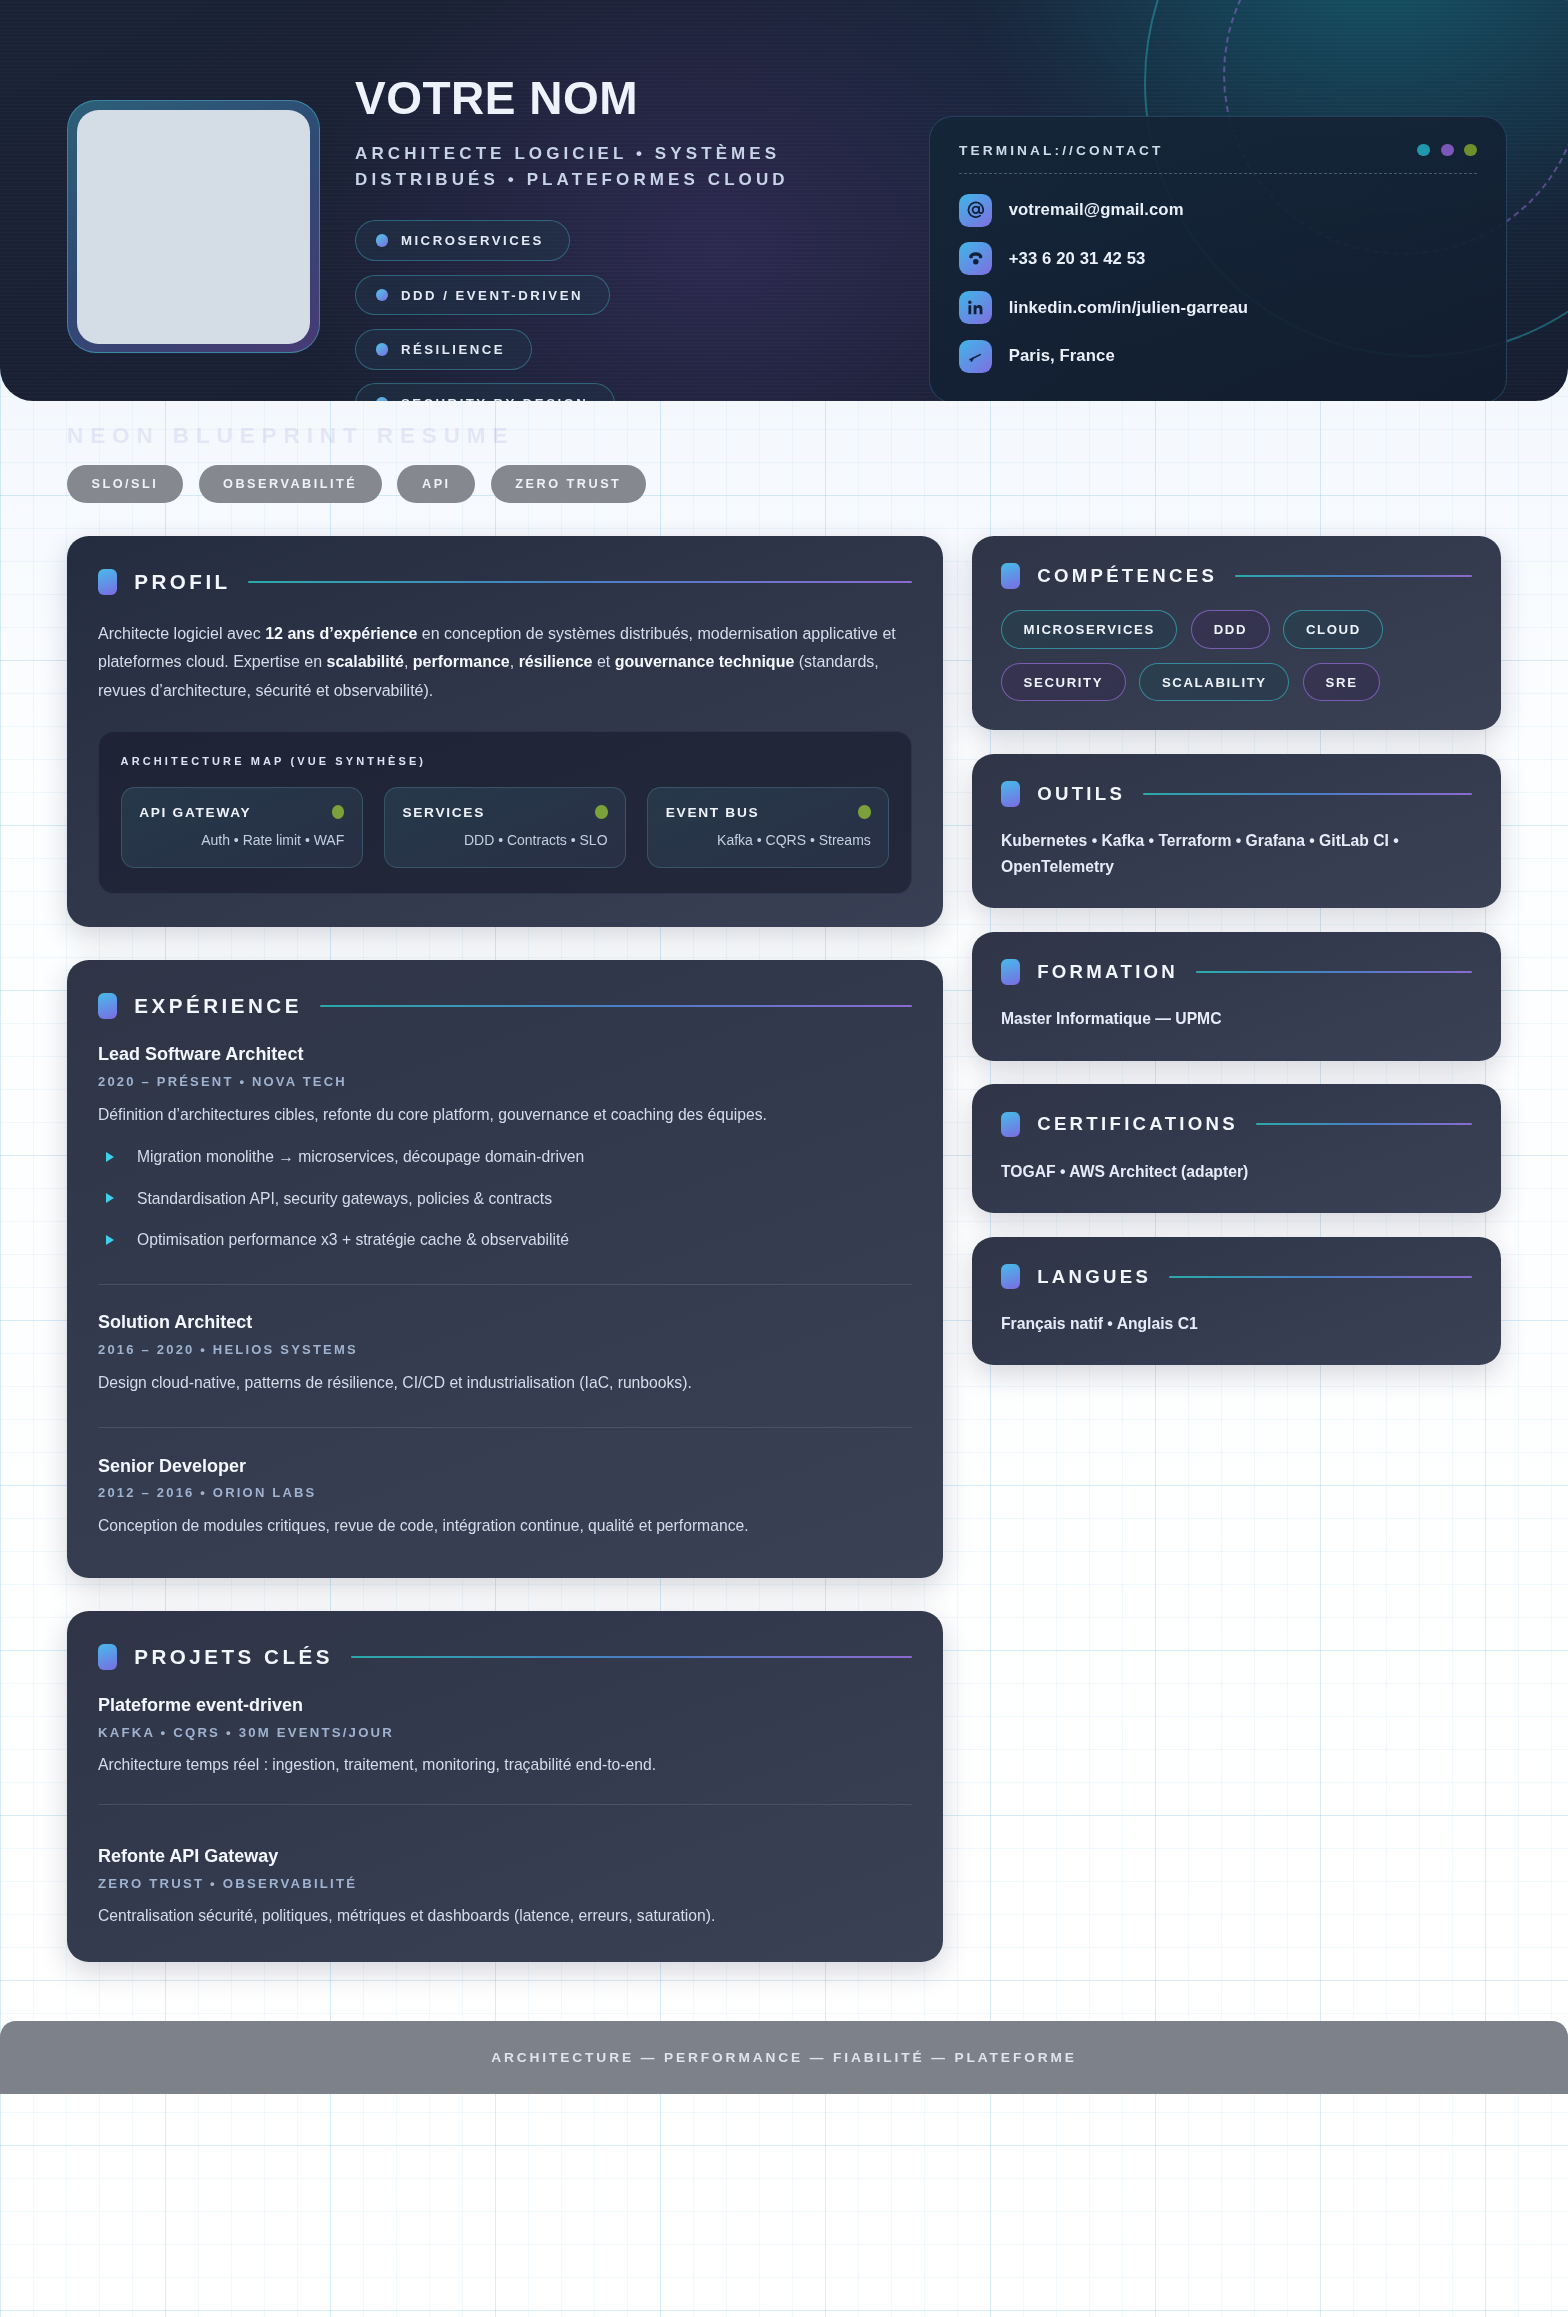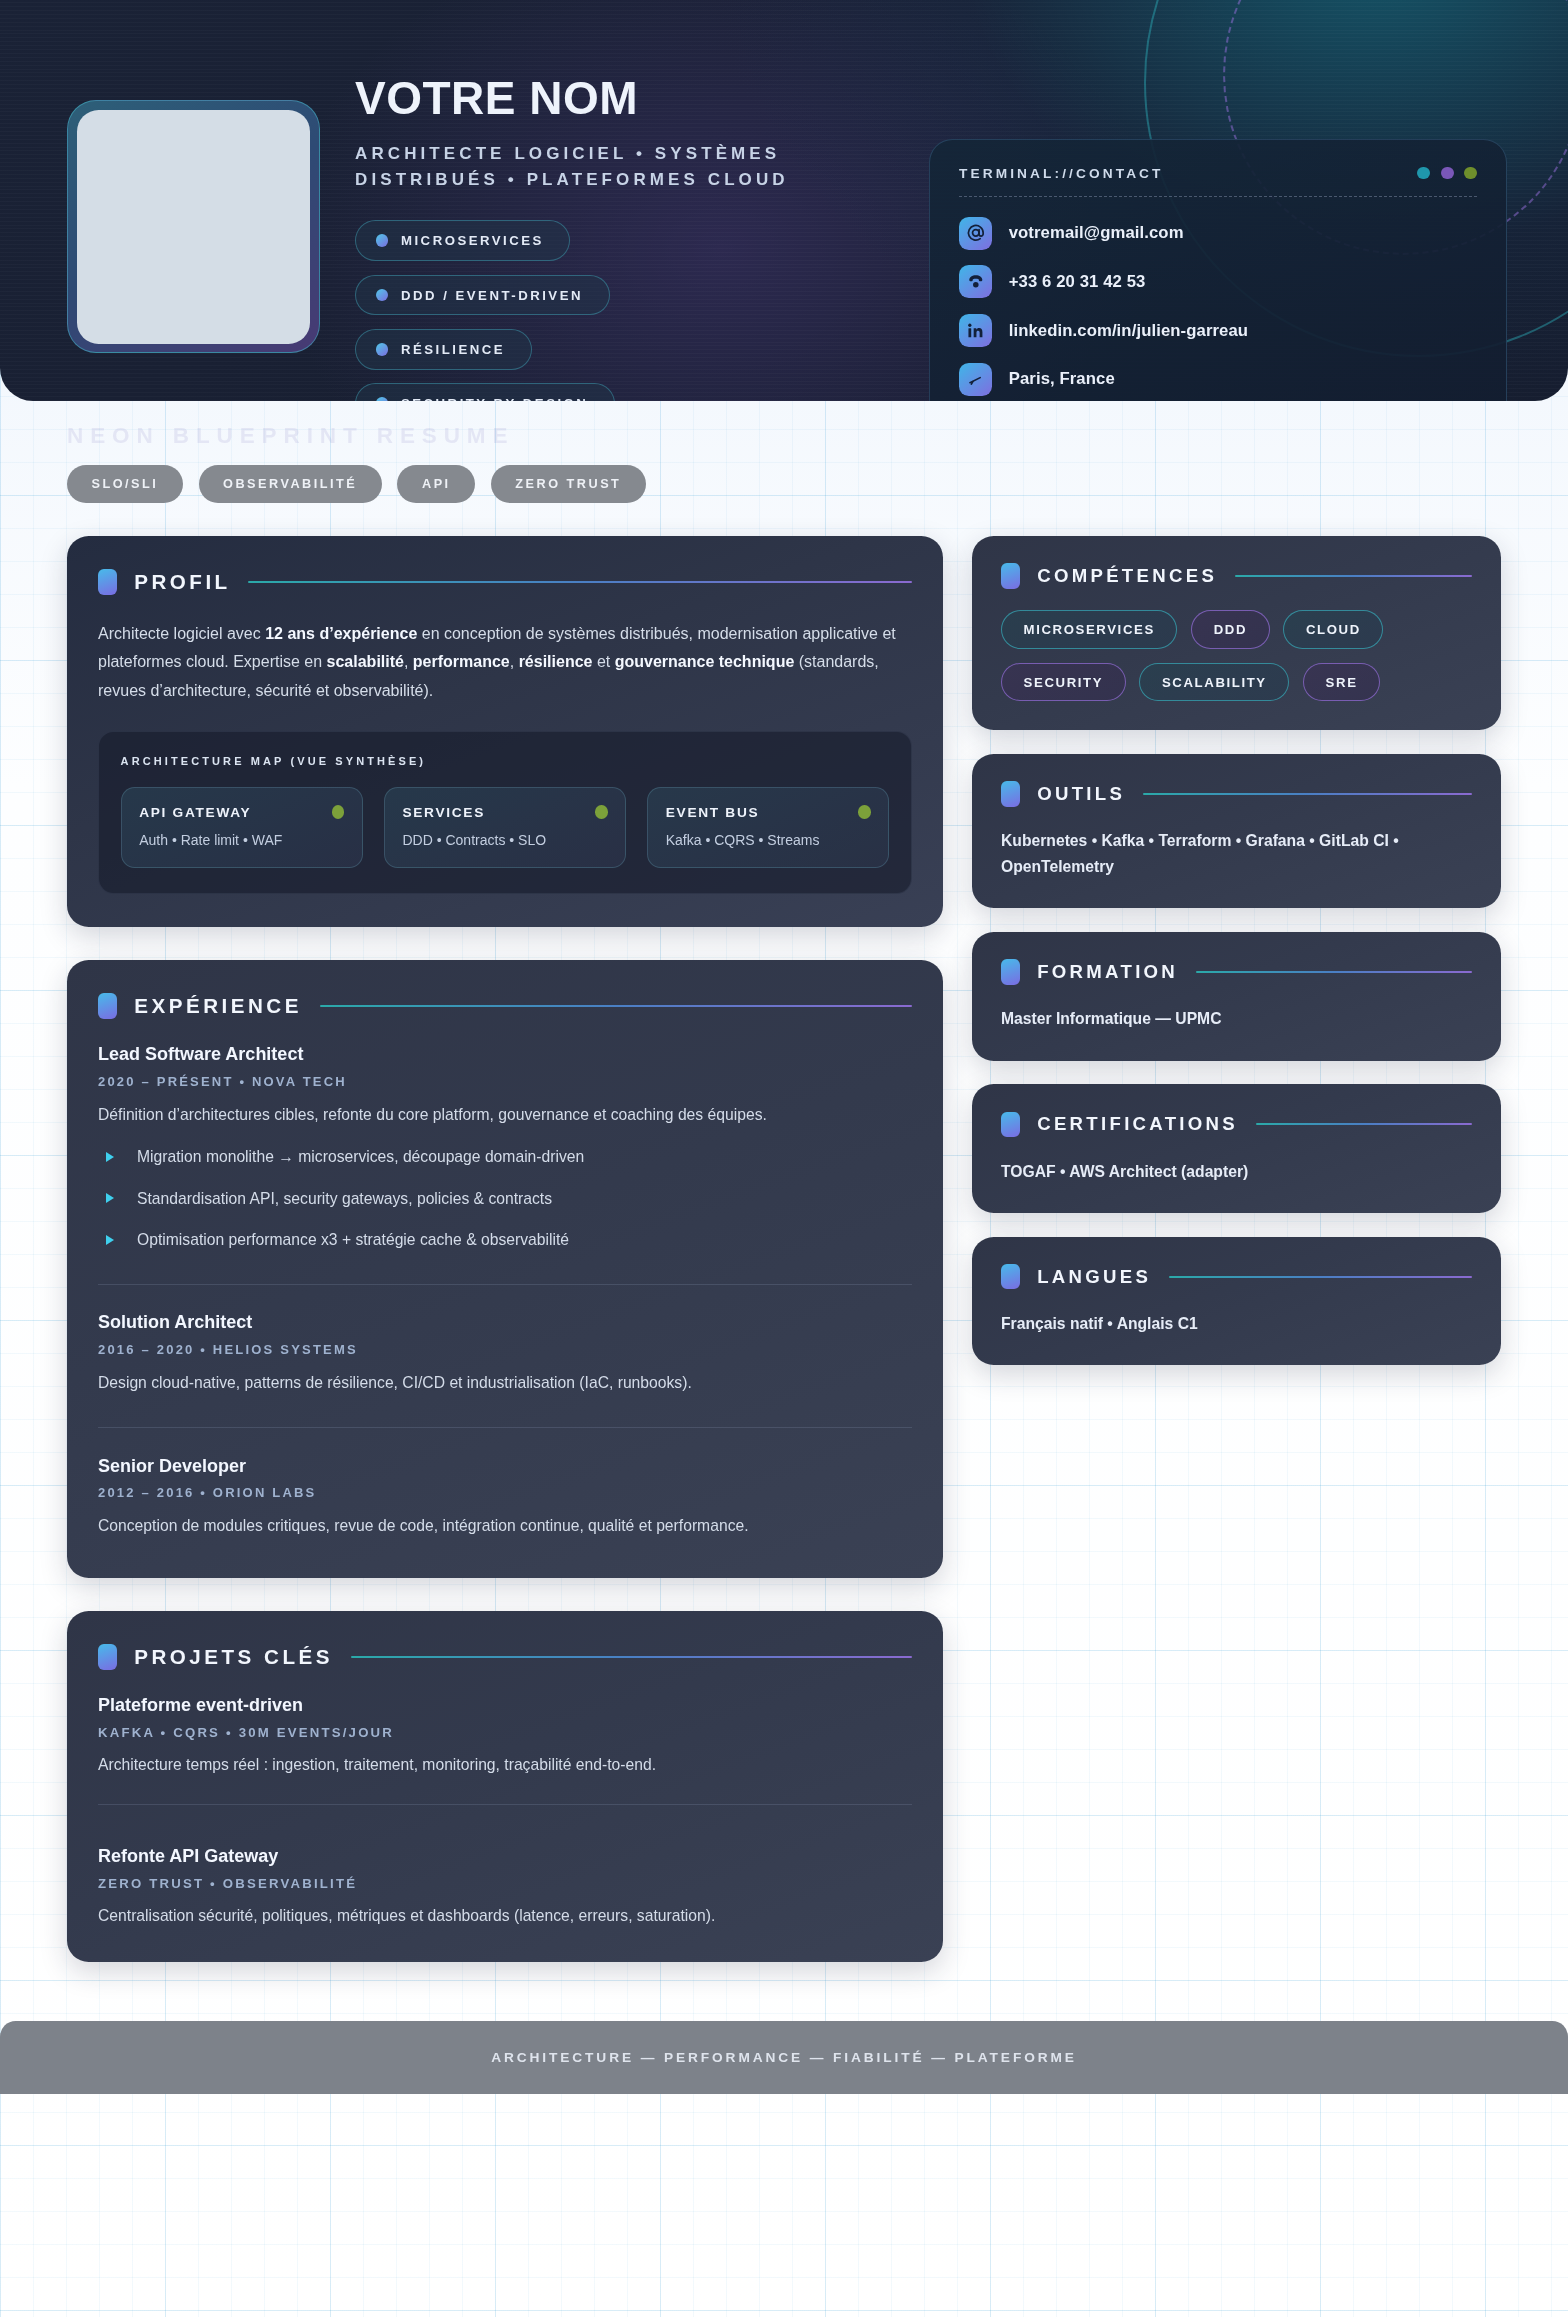--- a/index.html
+++ b/index.html
@@ -121,21 +121,21 @@
   }
   .pill-dot {
     width: 12.7px; height: 12.7px; border-radius: 50%;
     background: linear-gradient(140deg, #4fc9e8 0%, #7b6de0 100%);
     flex: 0 0 auto;
   }
 
   
   .contact-card {
     flex: 0 0 578px;
-    margin-top: 66px;
+    margin-top: 43px;
     align-self: flex-start;
     border-radius: 23.5px;
     border: 1px solid rgba(70,120,160,0.36);
     background: linear-gradient(160deg, rgba(20,38,56,0.93) 0%, rgba(19,29,48,0.93) 100%);
     padding: 25.5px 29px 29px 29px;
     position: relative;
   }
   .contact-head { display: flex; align-items: center; justify-content: space-between; }
   .contact-title {
     font-size: 13.7px; font-weight: 800; letter-spacing: 3.1px;
@@ -238,21 +238,21 @@
     margin-top: 25.5px;
     border-radius: 15.7px;
     background: rgba(22,28,43,0.62);
     border: 1px solid rgba(110,125,155,0.16);
     padding: 23.5px 21.6px 25.5px 21.6px;
   }
   .archmap-title {
     font-size: 11px; font-weight: 800; letter-spacing: 3.1px;
     color: #dbe4f1; text-transform: uppercase; margin-bottom: 19.6px;
   }
-  .arch-grid { display: flex; gap: 21px; }
+  .arch-grid { display: flex; gap: 21px; text-align: right; }
   .arch-node {
     flex: 1 1 0; min-width: 0;
     border-radius: 13.7px;
     border: 1px solid rgba(95,150,170,0.32);
     background: linear-gradient(155deg, rgba(40,60,78,0.85) 0%, rgba(42,50,72,0.85) 100%);
     padding: 16.7px 17.6px 18.6px 17.6px;
   }
   .arch-node-head { display: flex; align-items: center; justify-content: space-between; gap: 9.8px; }
   .arch-node-name {
     font-size: 13.7px; font-weight: 800; letter-spacing: 1.7px;

